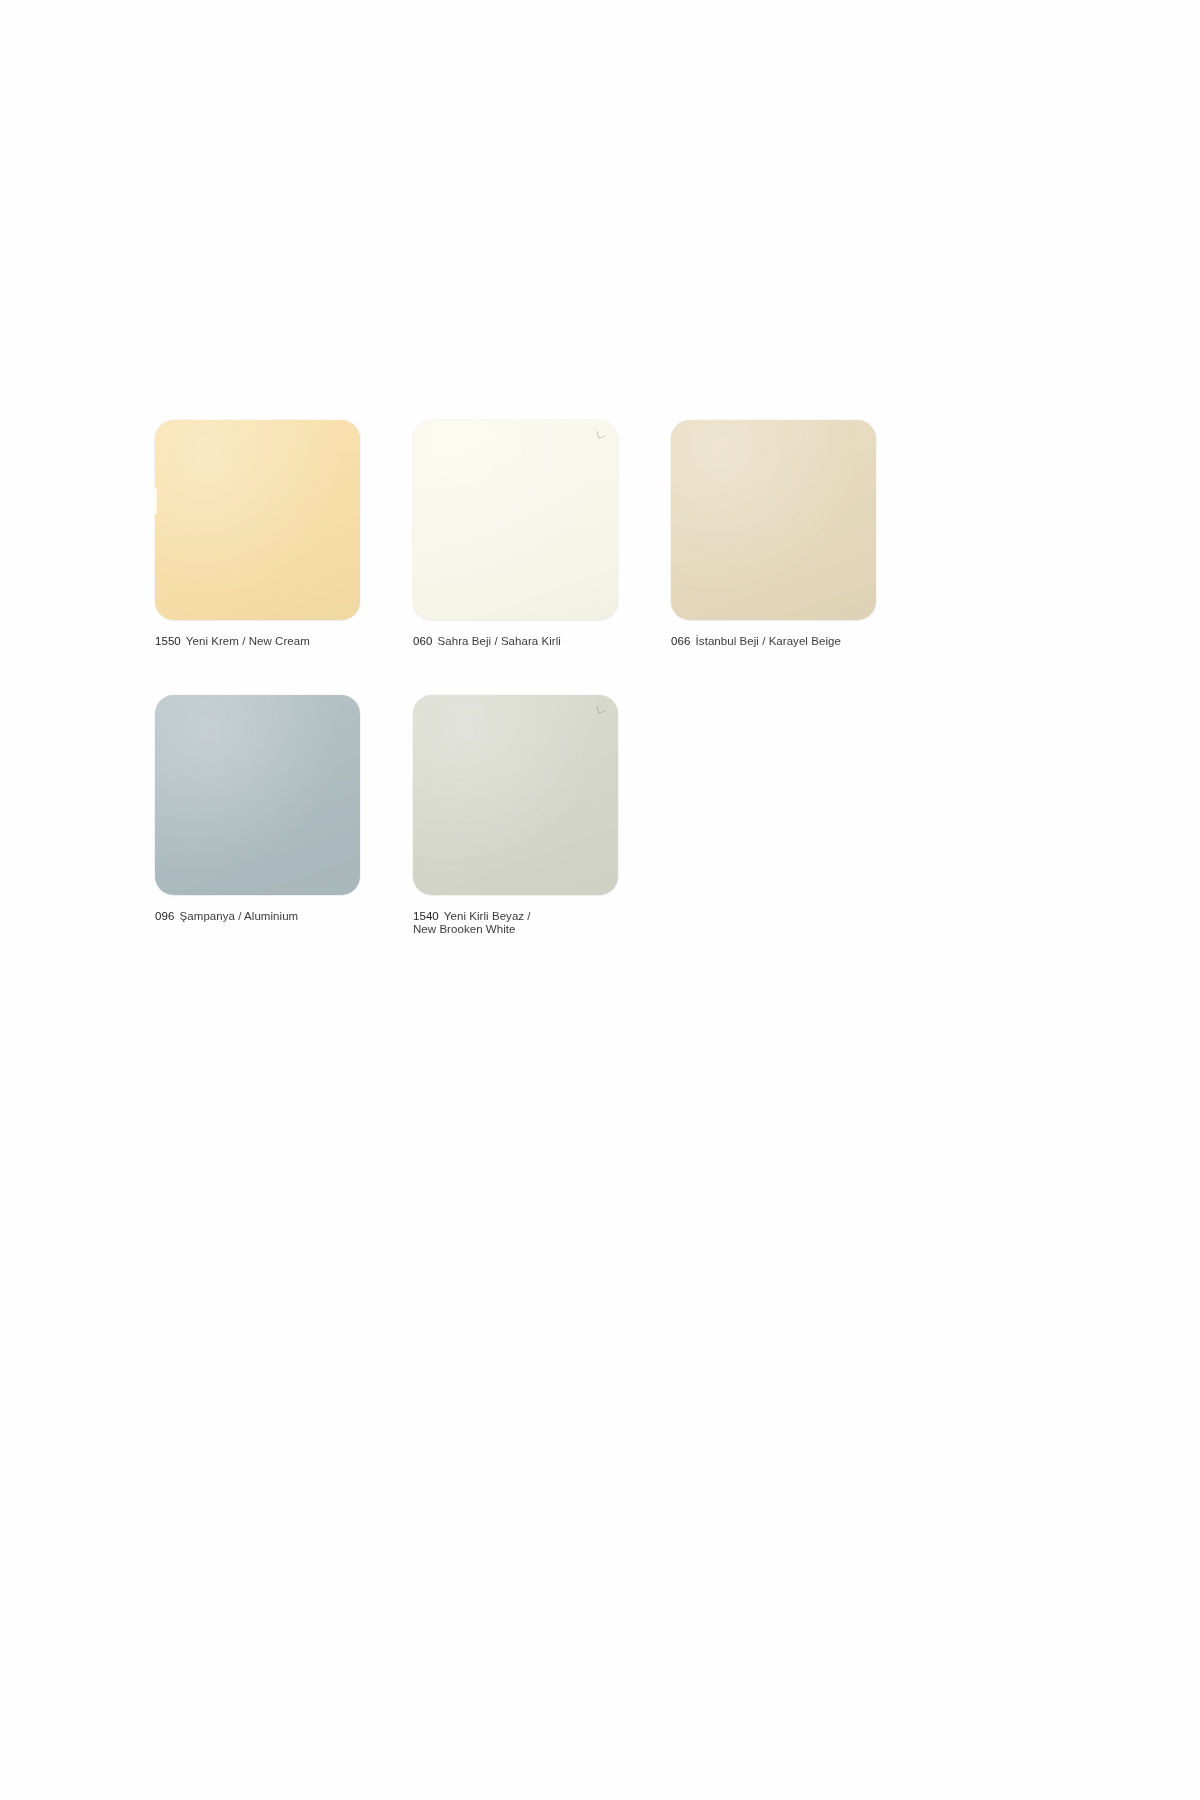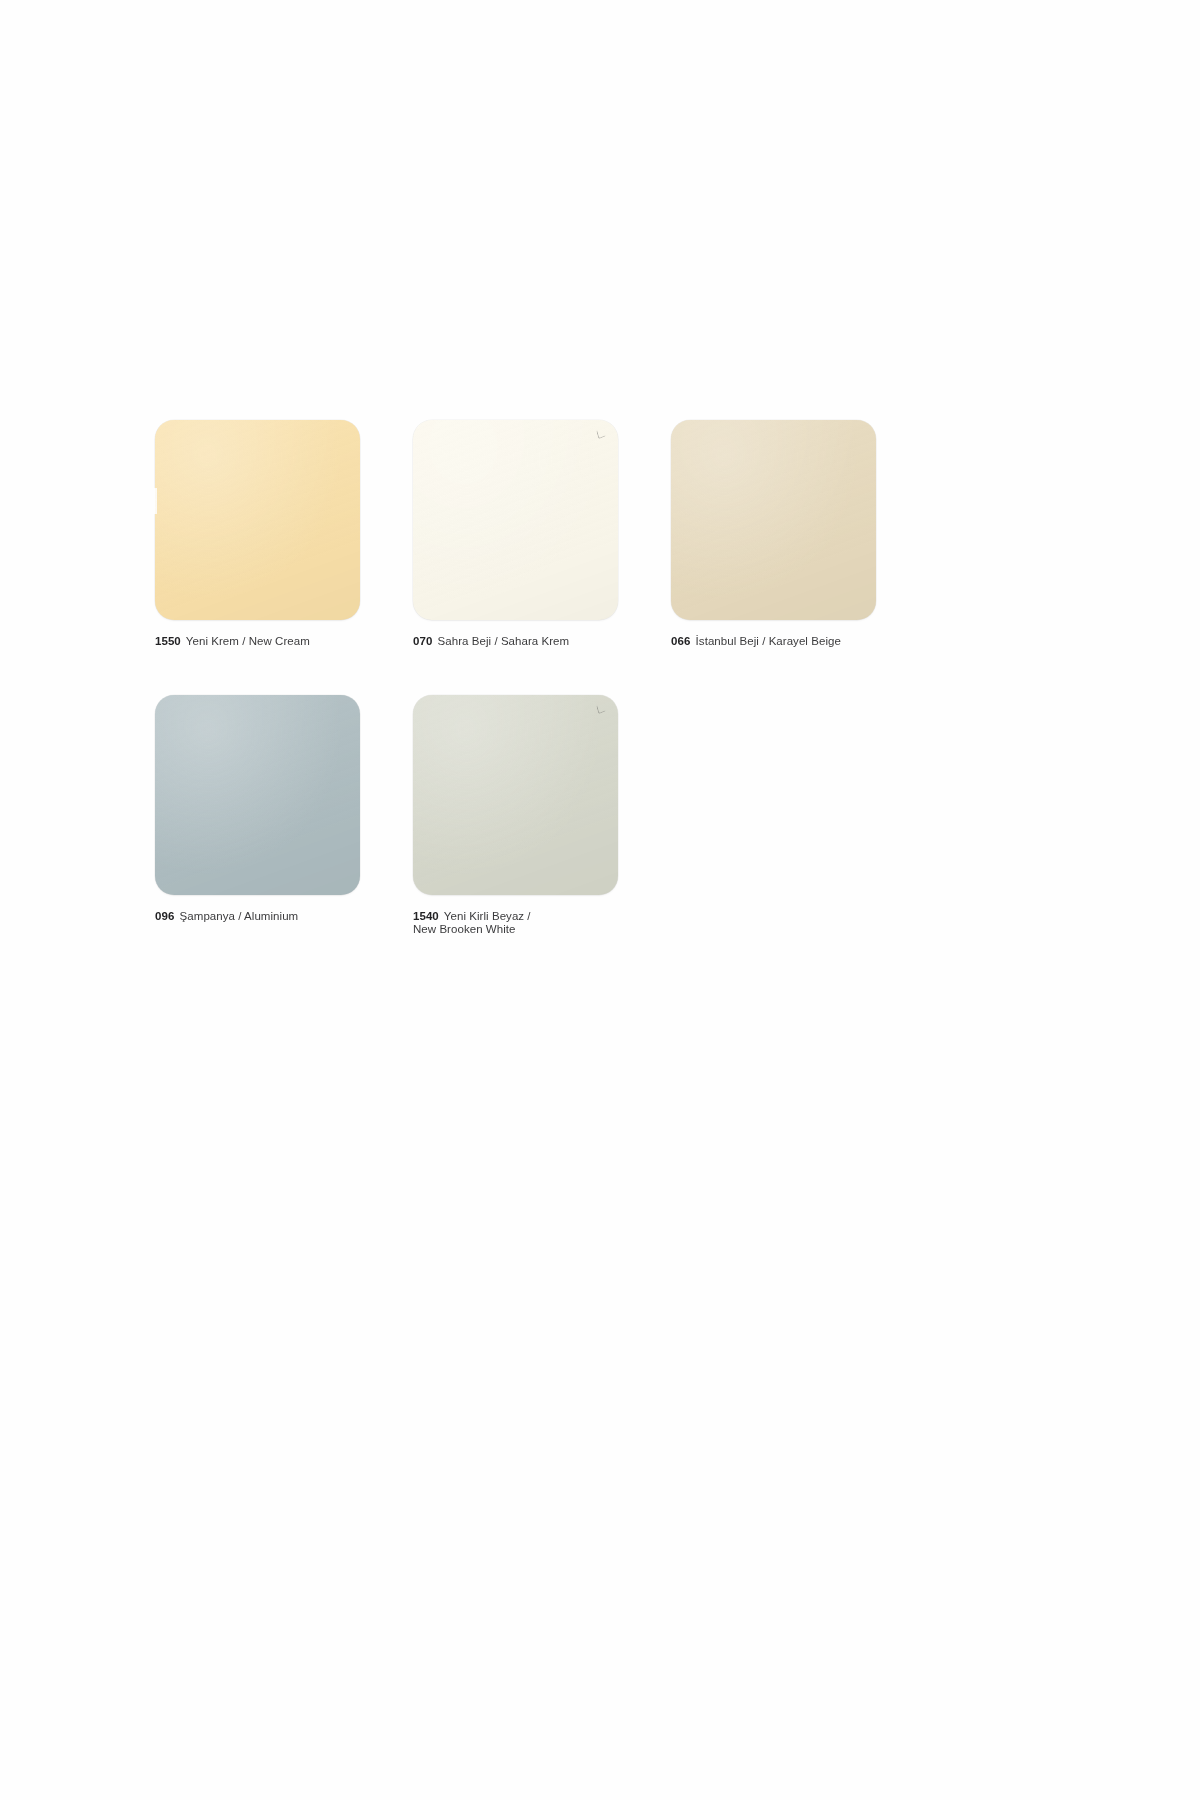--- a/index.html
+++ b/index.html
@@ -96,21 +96,21 @@
   .swatch-caption {
     margin-top: 15px;
     font-size: 11.5px;
     line-height: 13.5px;
     color: #3b3b3d;
     letter-spacing: 0.05px;
     white-space: pre-line;
   }
 
   .swatch-code {
-    font-weight: 700;
+    font-weight: 400;
     color: #232325;
     margin-right: 2px;
   }
 
   .swatch-name {
     font-weight: 400;
     color: #3b3b3d;
     margin-top: 22px;
   }
 </style>
@@ -122,21 +122,21 @@
       <div class="swatch-cell">
         <div class="swatch-chip" style="background: rgb(249, 224, 169);">
           <span class="chip-nick"></span>
         </div>
         <div class="swatch-caption"><span class="swatch-code">1550</span> <span class="swatch-name">Yeni Krem / New Cream</span></div>
       </div>
       <div class="swatch-cell">
         <div class="swatch-chip" style="background: rgb(251, 248, 236);">
           <span class="chip-speck"></span>
         </div>
-        <div class="swatch-caption"><span class="swatch-code">070</span> <span class="swatch-name">Sahra Beji / Sahara Krem</span></div>
+        <div class="swatch-caption"><span class="swatch-code">060</span> <span class="swatch-name">Sahra Beji / Sahara Kirli</span></div>
       </div>
       <div class="swatch-cell">
         <div class="swatch-chip" style="background: rgb(231, 218, 189);"></div>
         <div class="swatch-caption"><span class="swatch-code">066</span> <span class="swatch-name">İstanbul Beji / Karayel Beige</span></div>
       </div>
       <div class="swatch-cell">
         <div class="swatch-chip" style="background: rgb(174, 189, 193);"></div>
         <div class="swatch-caption"><span class="swatch-code">096</span> <span class="swatch-name">Şampanya / Aluminium</span></div>
       </div>
       <div class="swatch-cell">

